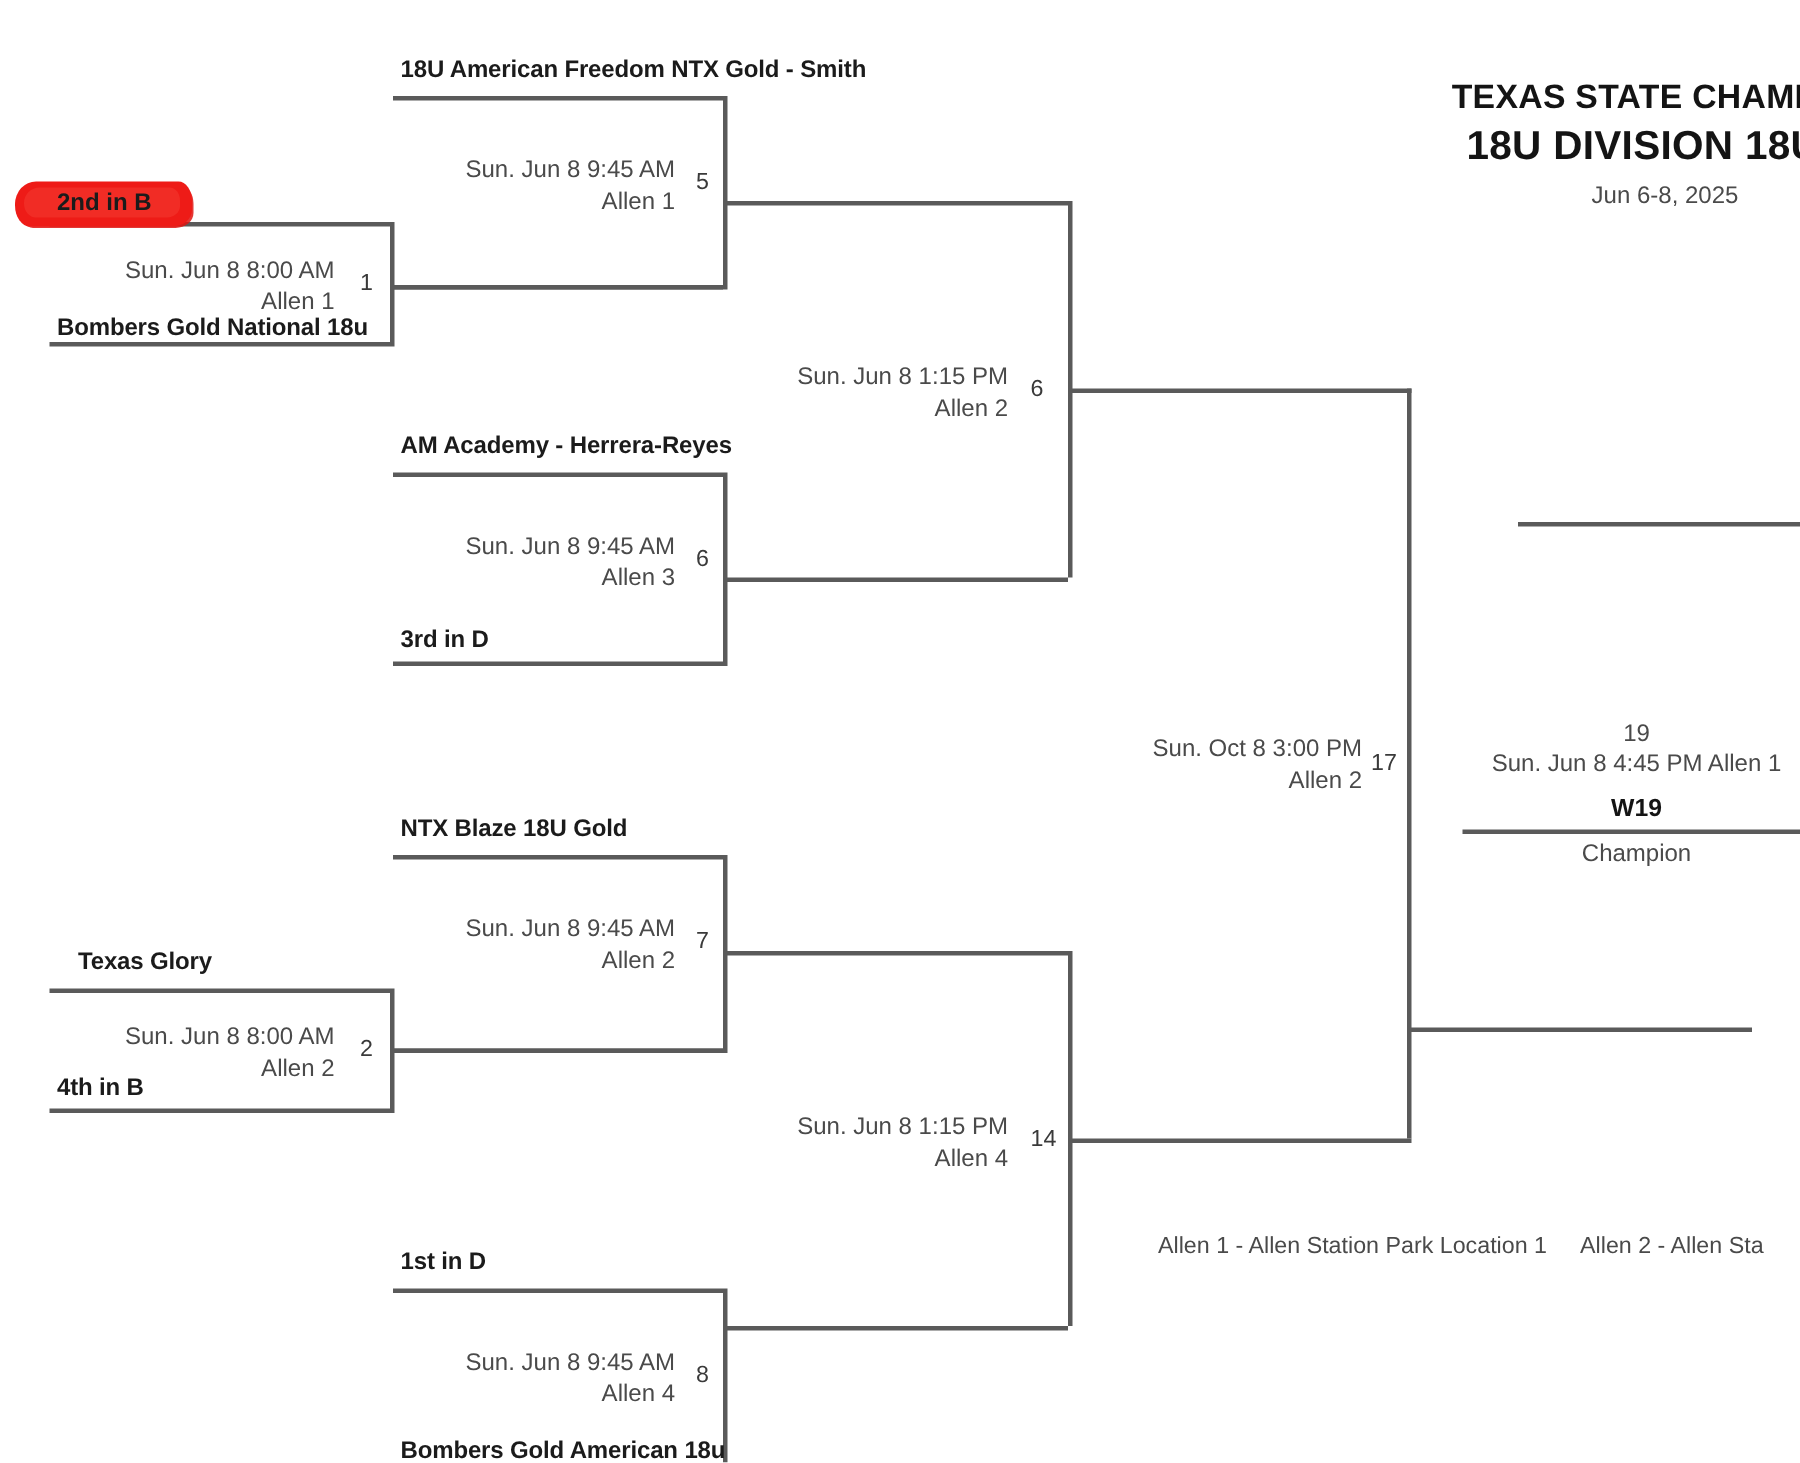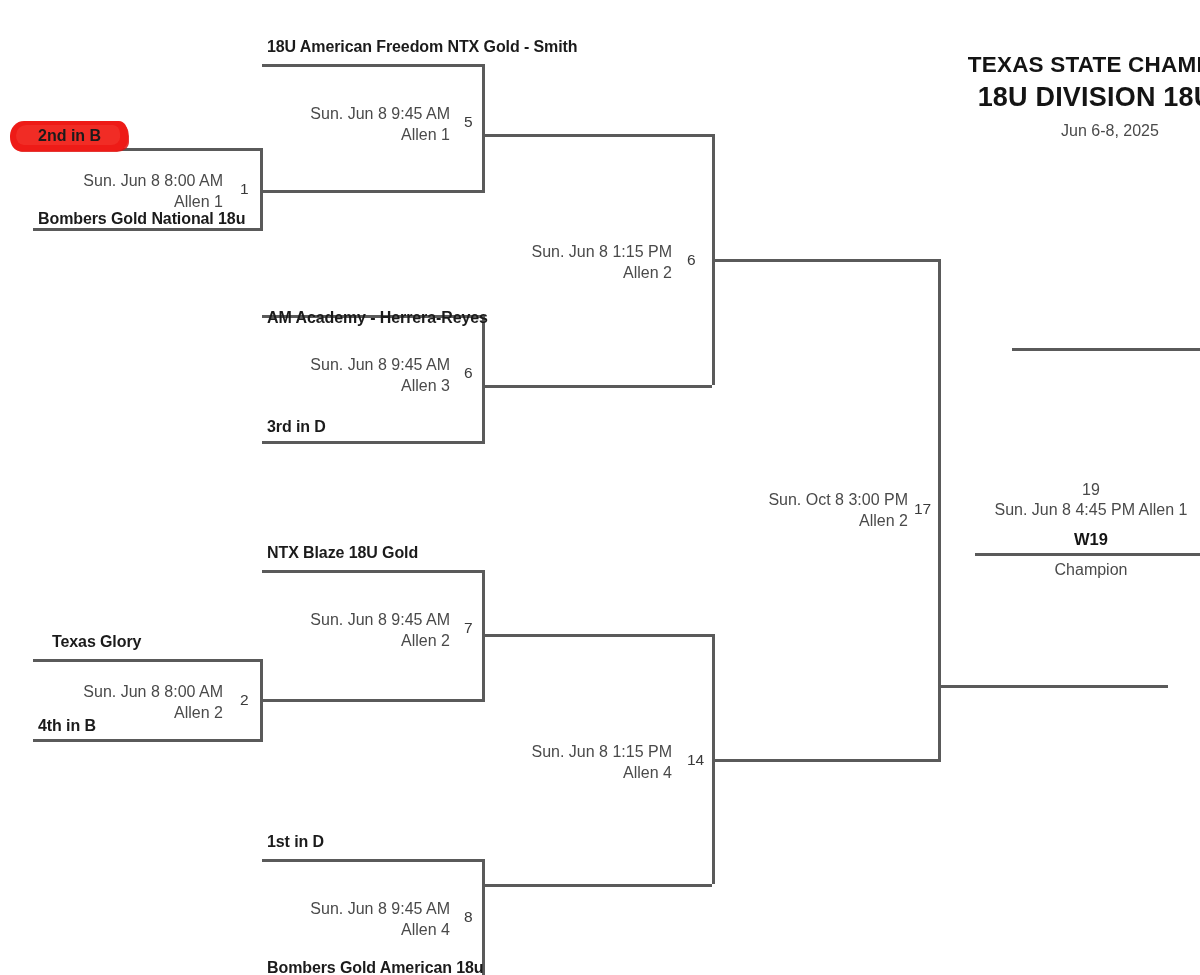--- a/index.html
+++ b/index.html
@@ -195,21 +195,21 @@
     </div>
     <div class="gnum" style="left:202px; top:49px;">5</div>
   </div>
 
   <div class="hline" style="left:482px; top:134px; width:230px;"></div>
 
   <div class="game" style="left:262px; top:315px; width:220px; height:126px;">
     <div class="edge-top" style="top:0; width:220px;"></div>
     <div class="edge-bottom" style="top:126px; width:220px;"></div>
     <div class="edge-right" style="left:220px; height:129px;"></div>
-    <div class="slot-top" style="left:5px; top:-26px;margin-top:20px;">AM Academy - Herrera-Reyes</div>
+    <div class="slot-top" style="left:5px; top:-26px;">AM Academy - Herrera-Reyes</div>
     <div class="slot-bottom" style="left:5px; top:103px;">3rd in D</div>
     <div class="meta" style="left:0; top:40px; width:188px;">
       <div>Sun. Jun 8 9:45 AM</div>
       <div>Allen 3</div>
     </div>
     <div class="gnum" style="left:202px; top:49px;">6</div>
   </div>
 
   <div class="hline" style="left:482px; top:385px; width:230px;"></div>
 
@@ -291,19 +291,22 @@
   <div class="hline" style="left:938px; top:685px; width:230px;"></div>
 
   <div class="hline" style="left:1012px; top:348px; width:230px;"></div>
 
   <div class="champ-num" style="left:975px; top:481px; width:232px;">19</div>
   <div class="champ-meta" style="left:975px; top:501px; width:232px;">Sun. Jun 8 4:45 PM Allen 1</div>
   <div class="champ-winner" style="left:975px; top:530px; width:232px;">W19</div>
   <div class="hline" style="left:975px; top:553px; width:232px;"></div>
   <div class="champ-label" style="left:975px; top:561px; width:232px;">Champion</div>
 
+  <div class="legend-row" style="left:772px; top:822px;">
+    <span>Allen 1 - Allen Station Park Location 1</span><span class="col2">Allen 2 - Allen Sta</span>
+  </div>
 
   <div id="highlight-wrap">
     <div class="marker"></div>
     <div class="hl-text">2nd in B</div>
   </div>
 
 </div>
 
 </body></html>

